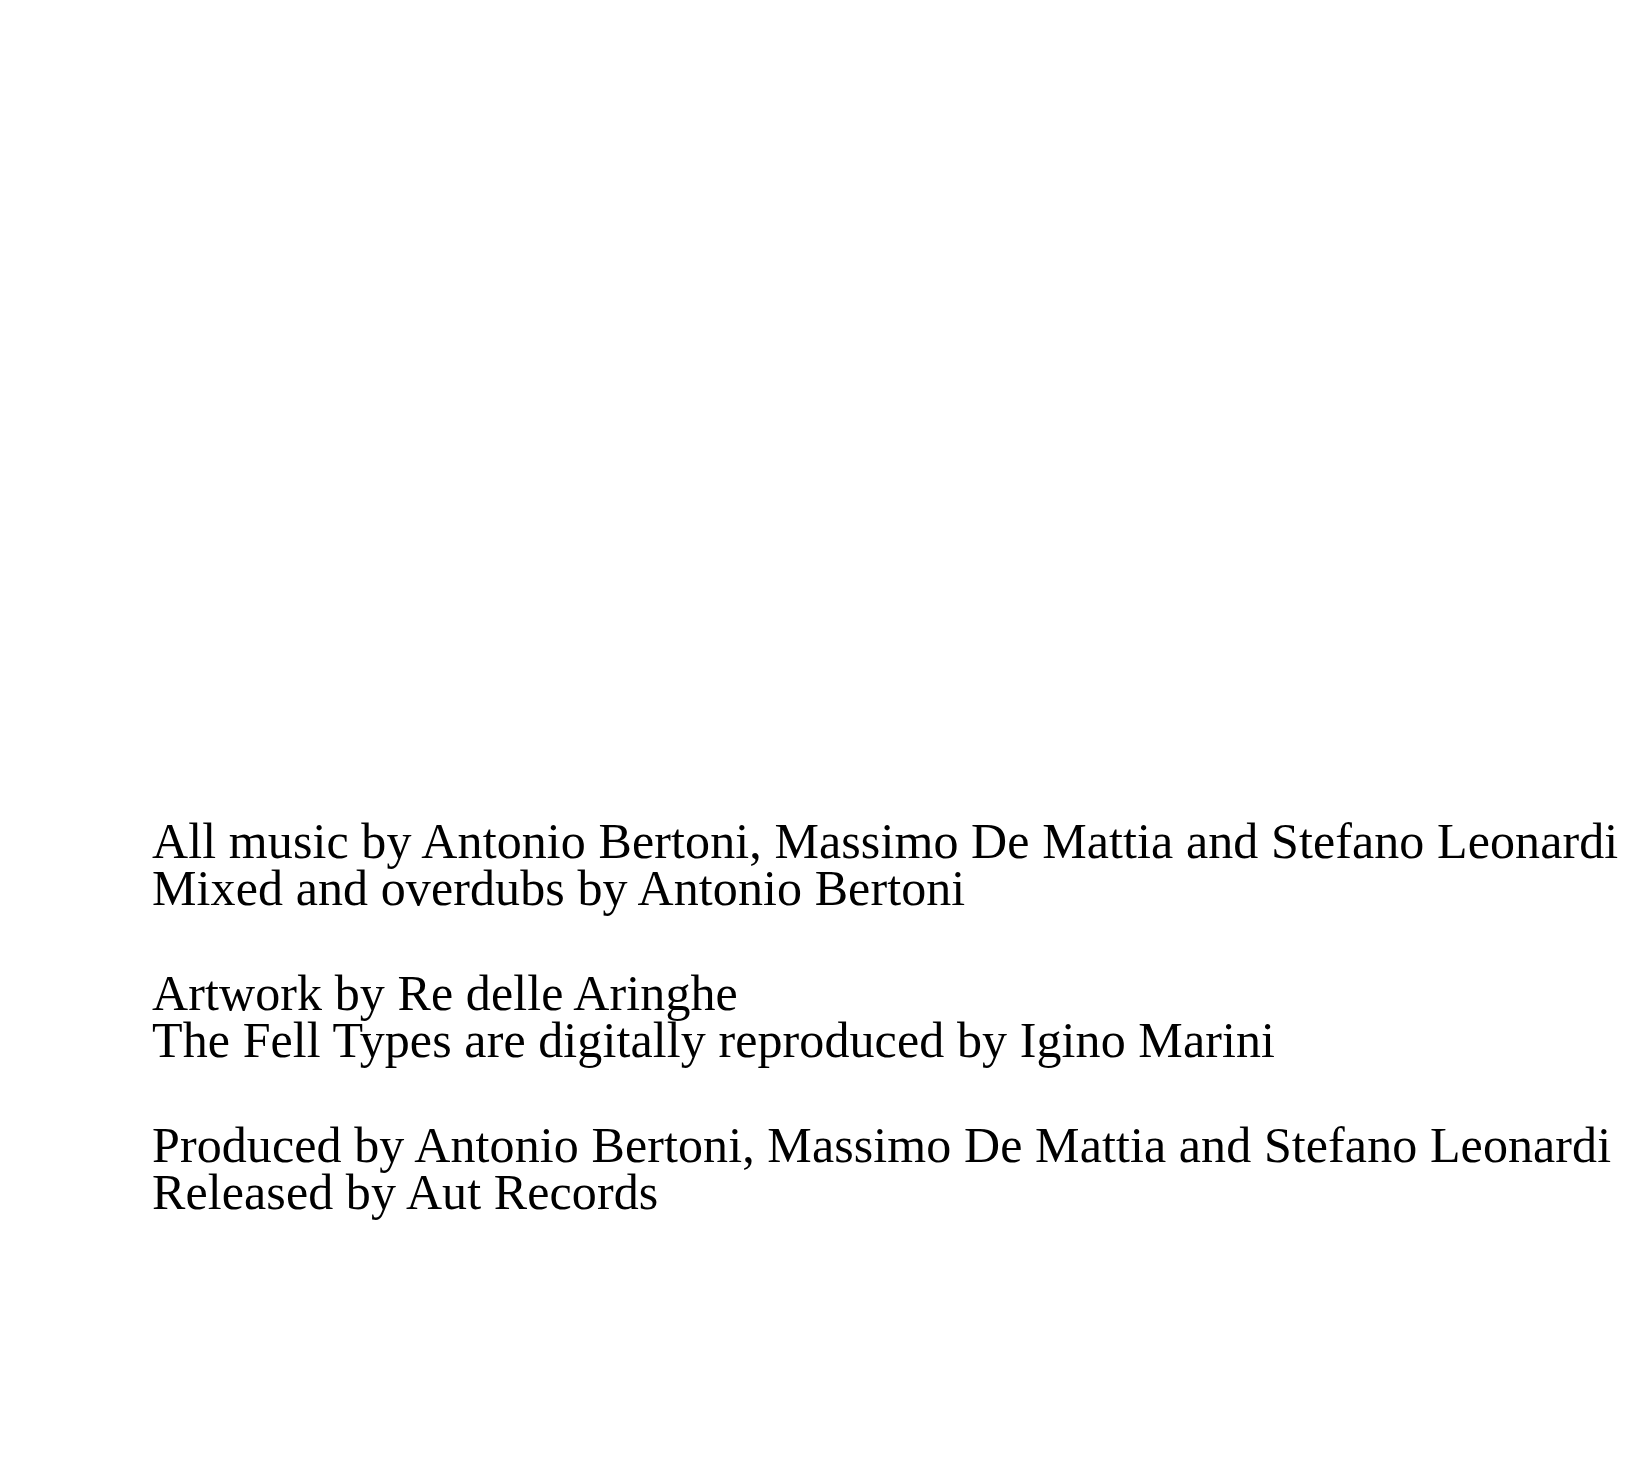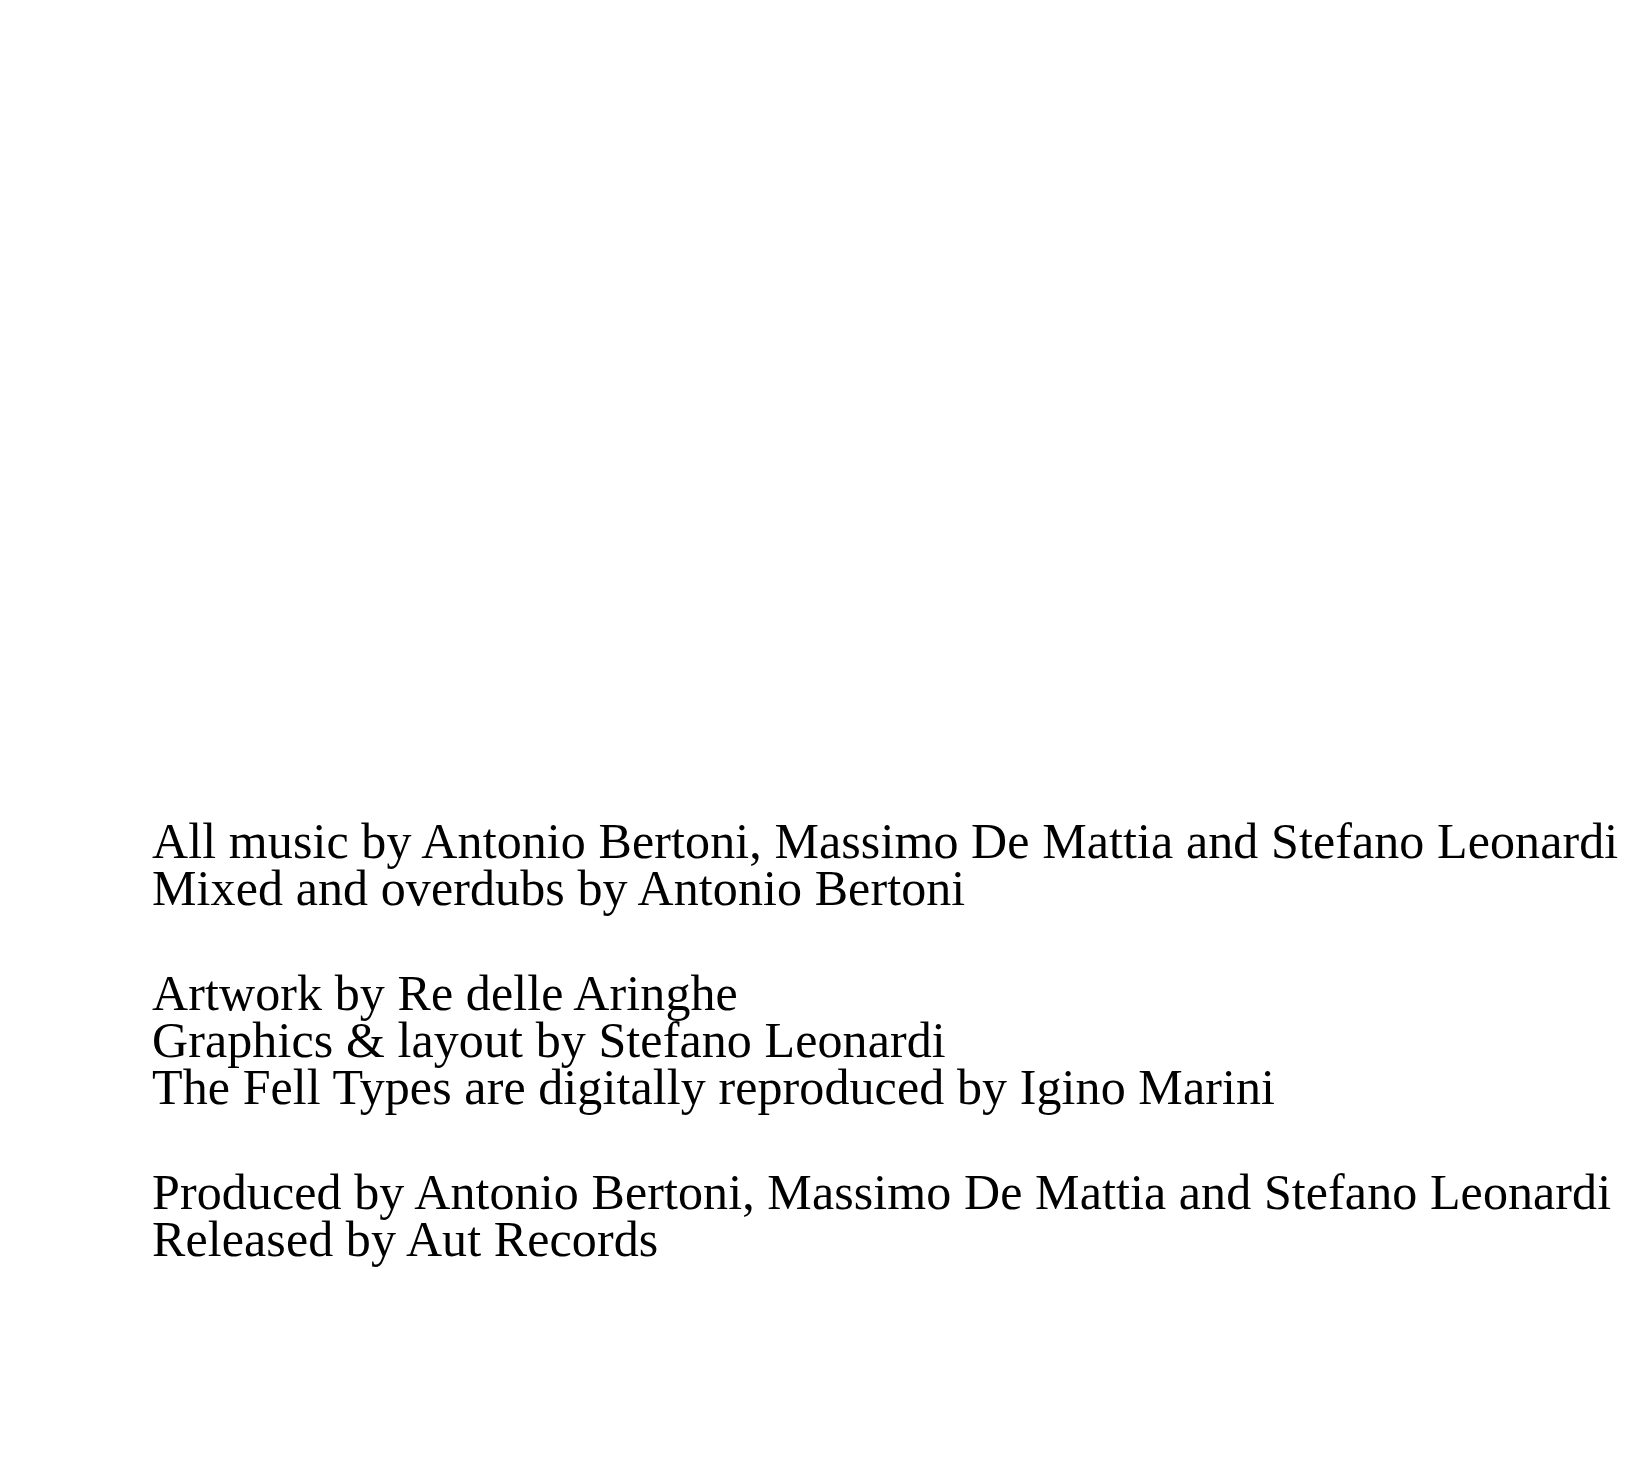--- a/index.html
+++ b/index.html
@@ -48,21 +48,20 @@
 <body>
 
 <div class="page">
   <div class="credits">
       <div class="credit-block">
         <div class="credit-line"><span>All music by Antonio Bertoni, Massimo De Mattia and Stefano Leonardi</span></div>
         <div class="credit-line"><span>Mixed and overdubs by Antonio Bertoni</span></div>
       </div>
       <div class="credit-block">
         <div class="credit-line"><span>Artwork by Re delle Aringhe</span></div>
-        <div class="credit-line"><span>Graphics &amp; layout by Stefano Leonardi</span></div>
         <div class="credit-line"><span>The </span><span class="ital">Fell Types</span><span> are digitally reproduced by Igino Marini</span></div>
       </div>
       <div class="credit-block">
         <div class="credit-line"><span>Produced by Antonio Bertoni, Massimo De Mattia and Stefano Leonardi</span></div>
         <div class="credit-line"><span>Released by Aut Records</span></div>
       </div>
     </div>
 </div>
 
 </body></html>

